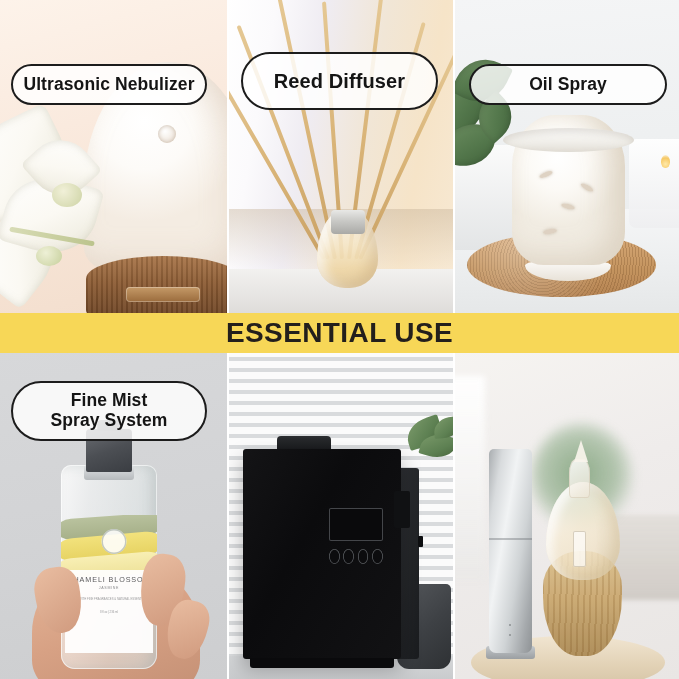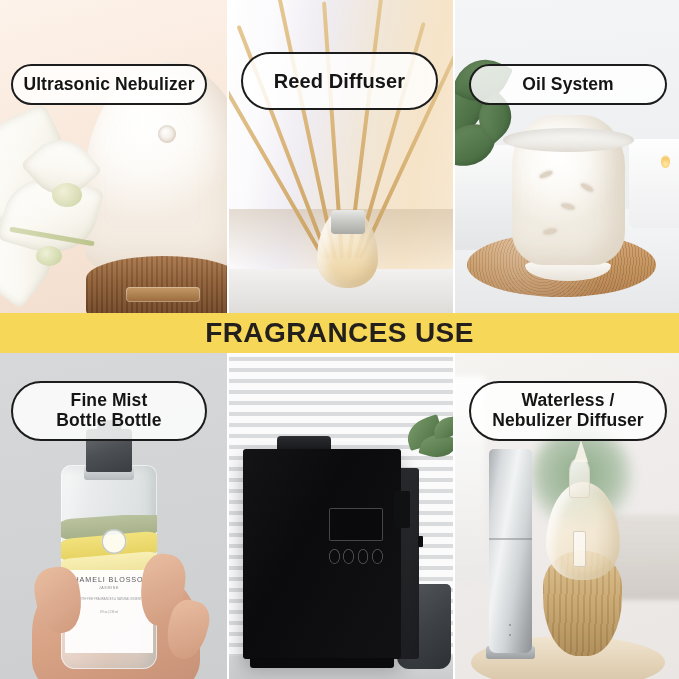--- a/index.html
+++ b/index.html
@@ -670,21 +670,21 @@
         <div class="ow-dragon ow-d1"></div>
         <div class="ow-dragon ow-d2"></div>
         <div class="ow-dragon ow-d3"></div>
         <div class="ow-dragon ow-d4"></div>
         <div class="ow-dish"></div>
       </div>
     </div>
   </div>
 
   <div class="banner">
-    <span class="banner-text">FRAGRANCES USE</span>
+    <span class="banner-text">ESSENTIAL USE</span>
   </div>
   <div class="gap-strip"></div>
 
   <div class="row row-bottom">
 
     <div class="panel panel-a">
       <div class="sc-spray">
         <div class="sp-hand"></div>
         <div class="sp-bottle"></div>
         <div class="sp-bandwrap">
@@ -750,22 +750,20 @@
         <div class="nb-neck"></div>
         <div class="nb-tip"></div>
       </div>
     </div>
   </div>
 
   <div class="pill pill-1">Ultrasonic Nebulizer</div>
 
   <div class="pill pill-2">Reed Diffuser</div>
 
-  <div class="pill pill-3">Oil System</div>
+  <div class="pill pill-3">Oil Spray</div>
 
   <div class="pill pill-4">Fine Mist
-Bottle Bottle</div>
-
-
-  <div class="pill pill-6">Waterless /
-Nebulizer Diffuser</div>
+Spray System</div>
+
+
 
 </div>
 
 </body></html>

